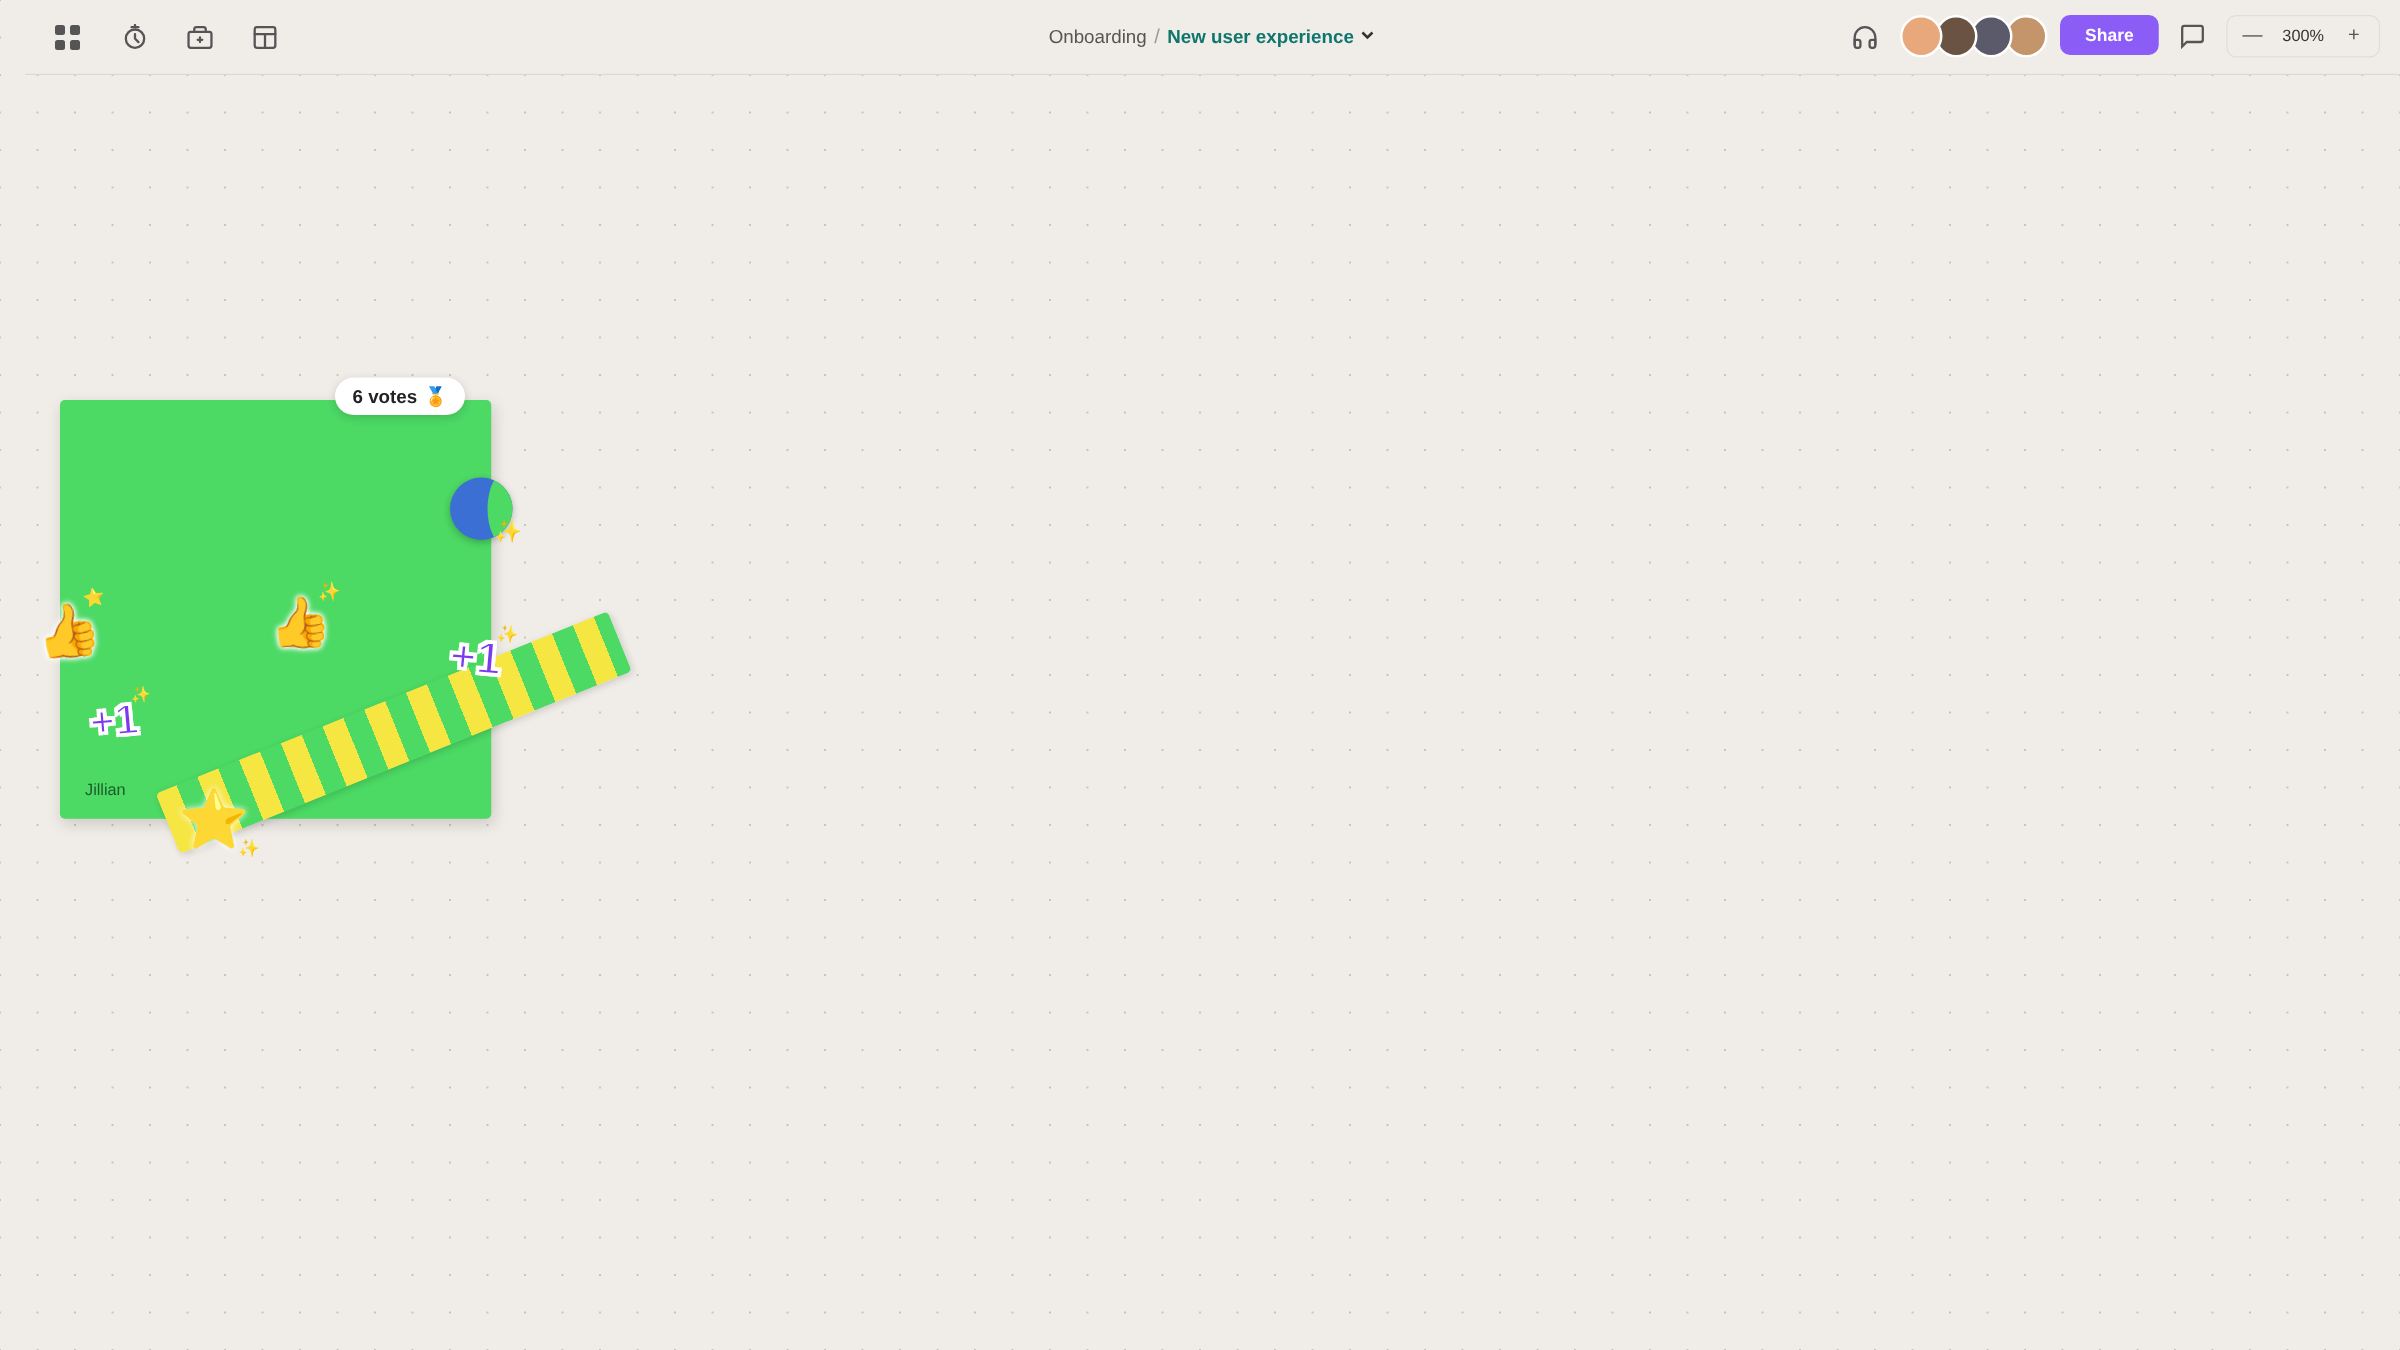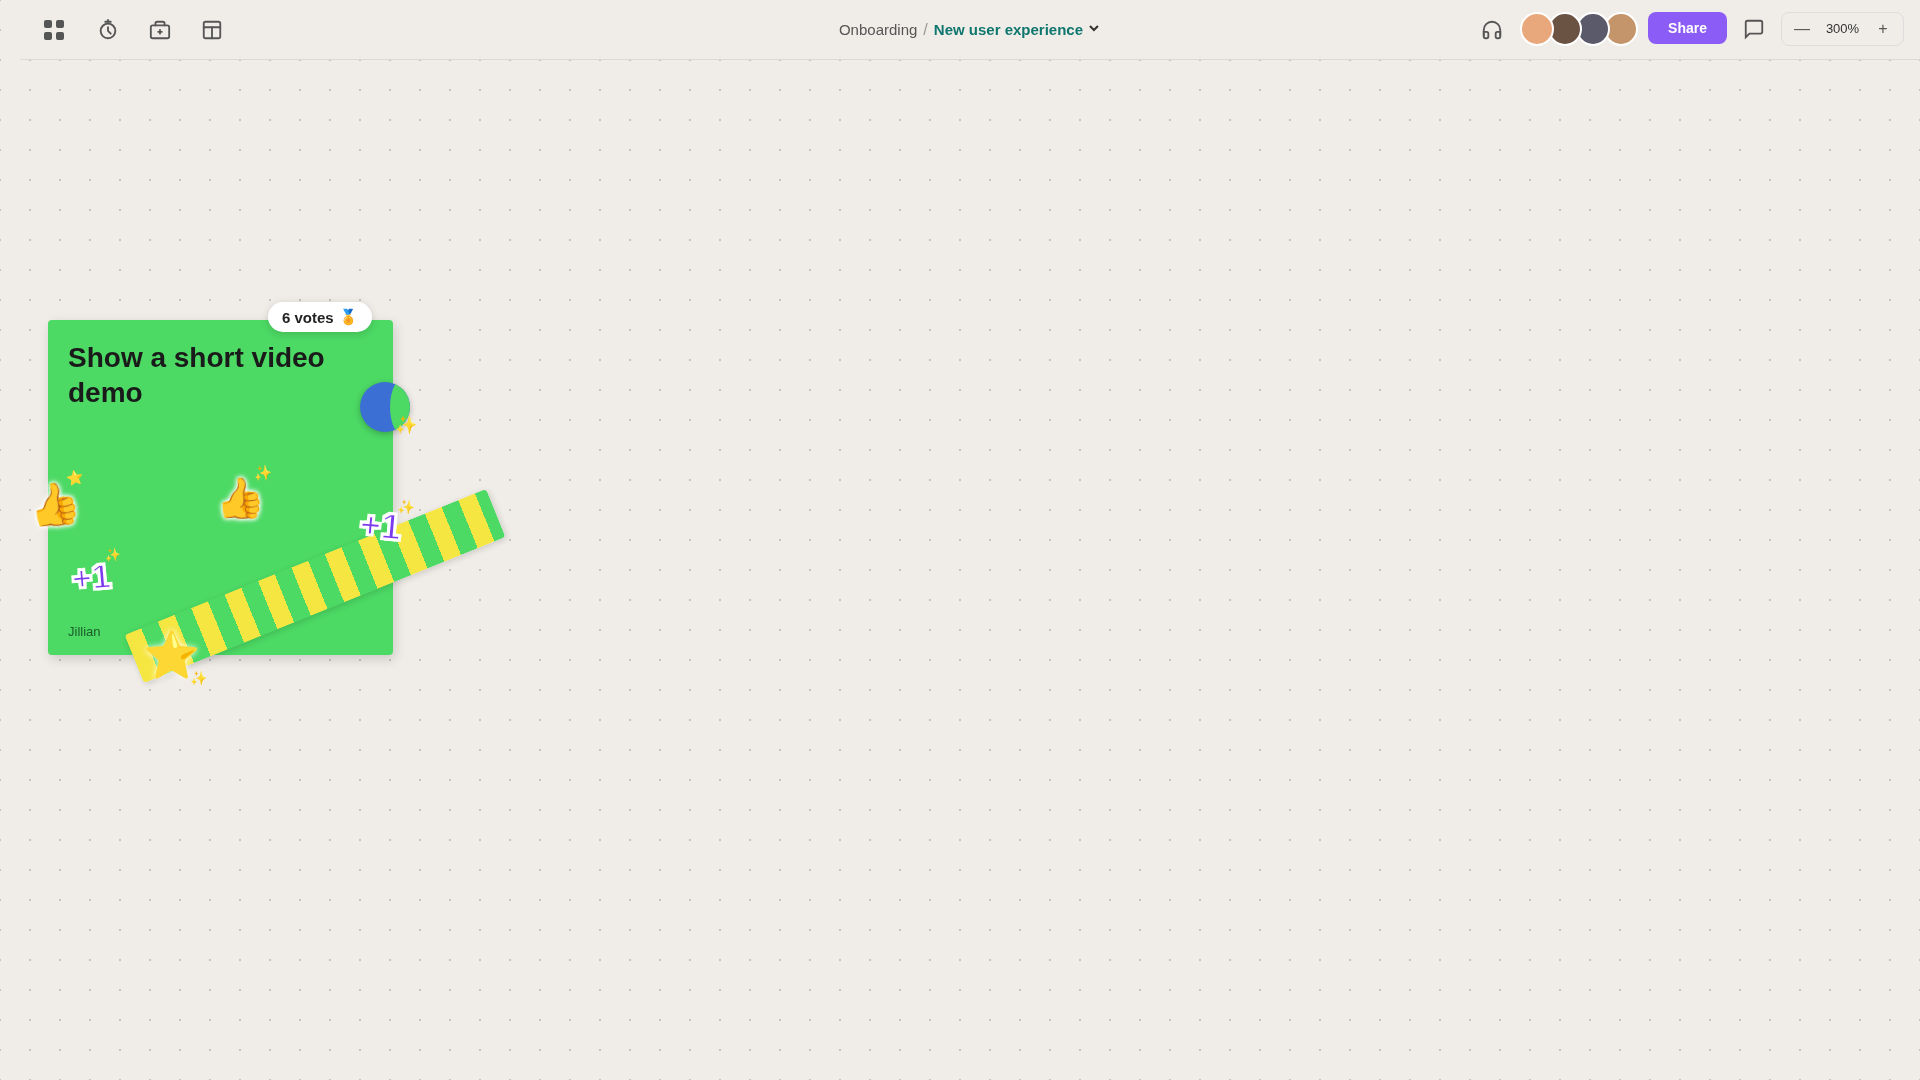--- a/index.html
+++ b/index.html
@@ -323,21 +323,20 @@
 </div>
 
 <div class="canvas">
 
   <div class="votes-badge">
     <span>6 votes</span>
     <span>🏅</span>
   </div>
 
   <div class="sticky-note">
-    <div class="sticky-note-text">Show a short video demo</div>
     <div class="sticky-note-author">Jillian</div>
   </div>
 
   <div style="position:absolute; top:322px; left:360px; z-index:8;">
     <div style="width:50px; height:50px; background:#3b6fd4; border-radius:50%; box-shadow:0 2px 6px rgba(0,0,0,0.25); position:relative; overflow:hidden;">
 
       <div style="position:absolute; top:-5px; right:-10px; width:30px; height:60px; background:#4cd964; border-radius:50%;"></div>
     </div>
     <span style="position:absolute; bottom:-4px; right:-8px; font-size:18px; z-index:9;">✨</span>
   </div>

